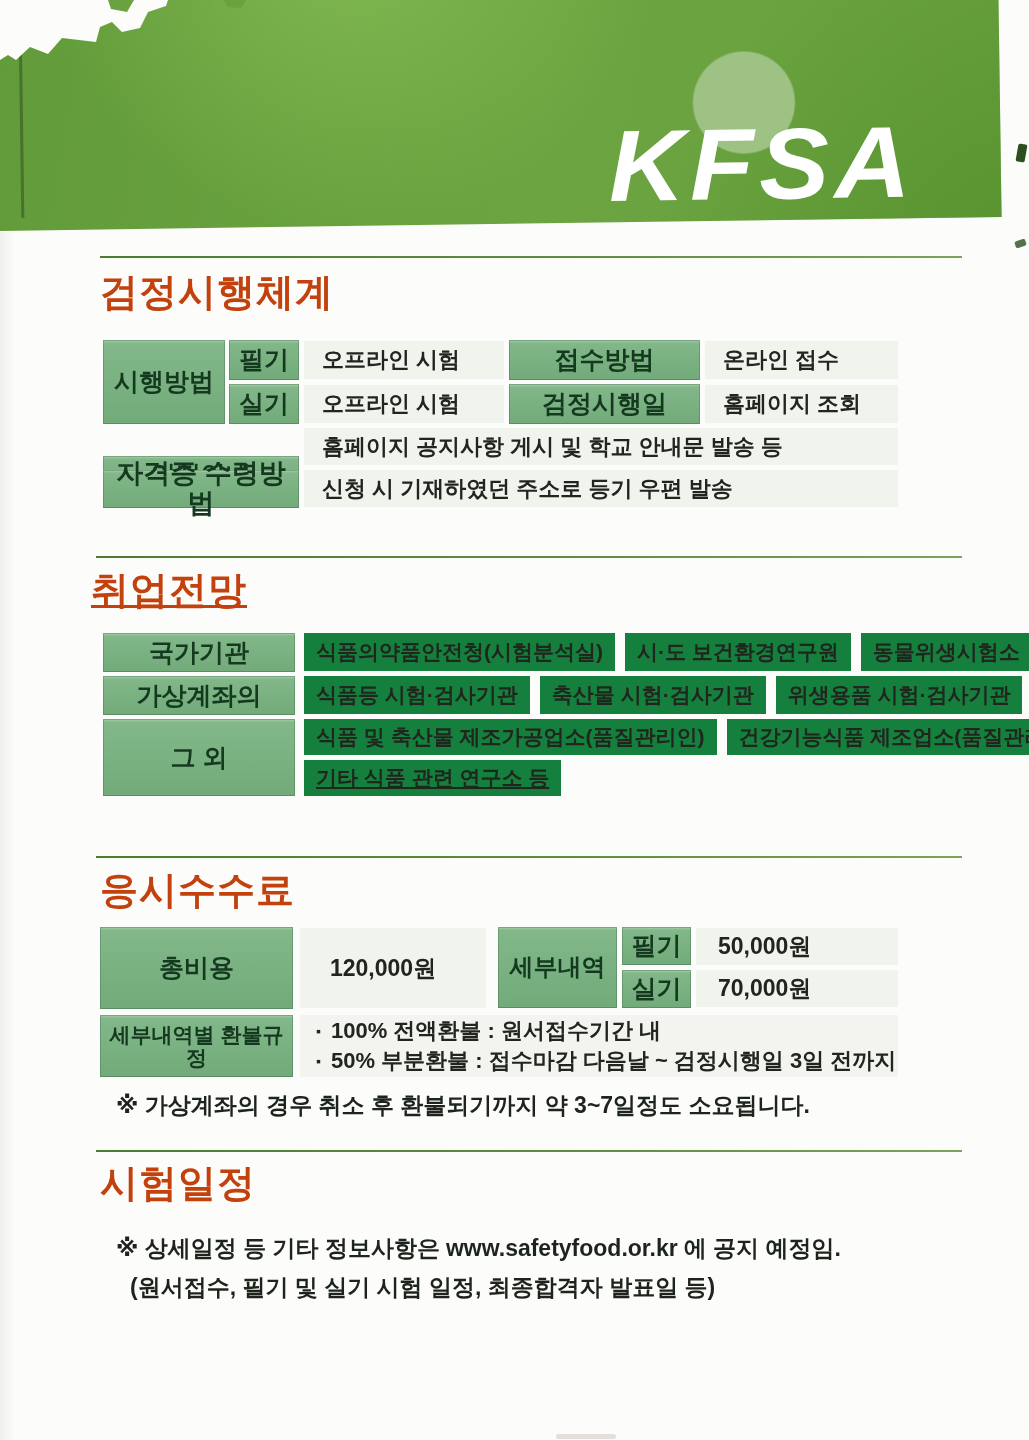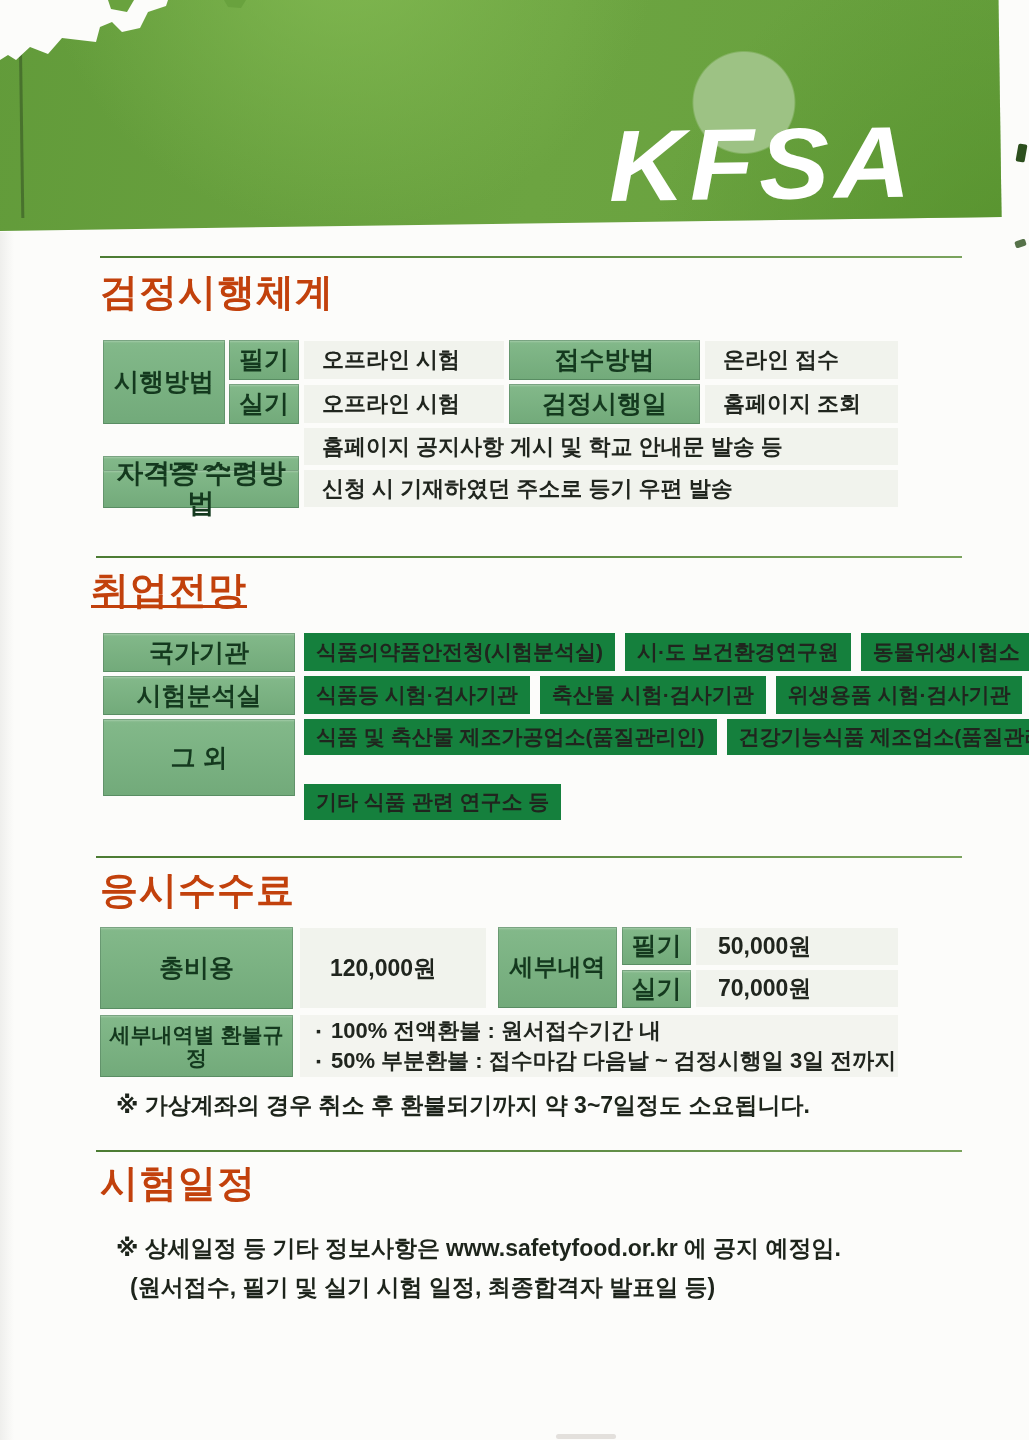--- a/index.html
+++ b/index.html
@@ -101,33 +101,33 @@
   <div class="rule" style="left:96px;top:556px;width:866px;"></div>
   <div class="h-title" style="left:91px;top:570px;text-decoration:underline;">취업전망</div>
 
   <div class="gcell" style="left:103px;top:633px;width:192px;height:39px;">국가기관</div>
   <div class="pill-row" style="left:304px;top:633px;height:38px;">
     <span class="pill">식품의약품안전청(시험분석실)</span>
     <span class="pill">시·도 보건환경연구원</span>
     <span class="pill">동물위생시험소</span>
   </div>
 
-  <div class="gcell" style="left:103px;top:676px;width:192px;height:39px;">시험분석실</div>
+  <div class="gcell" style="left:103px;top:676px;width:192px;height:39px;">가상계좌의</div>
   <div class="pill-row" style="left:304px;top:676px;height:38px;">
     <span class="pill">식품등 시험·검사기관</span>
     <span class="pill">축산물 시험·검사기관</span>
     <span class="pill">위생용품 시험·검사기관</span>
   </div>
 
   <div class="gcell" style="left:103px;top:719px;width:192px;height:77px;">그 외</div>
   <div class="pill-row" style="left:304px;top:719px;height:36px;">
     <span class="pill">식품 및 축산물 제조가공업소(품질관리인)</span>
     <span class="pill">건강기능식품 제조업소(품질관리인)</span>
   </div>
-  <div class="pill-row" style="left:304px;top:784px;height:36px;">
+  <div class="pill-row" style="left:304px;top:760px;height:36px;text-decoration:underline;">
     <span class="pill">기타 식품 관련 연구소 등</span>
   </div>
 
   <div class="rule" style="left:96px;top:856px;width:866px;"></div>
   <div class="h-title" style="left:100px;top:870px;">응시수수료</div>
 
   <div class="gcell" style="left:100px;top:927px;width:193px;height:82px;">총비용</div>
   <div class="lcell" style="left:300px;top:928px;width:186px;height:80px;padding-left:30px;font-size:23px;">120,000원</div>
 
   <div class="gcell" style="left:498px;top:927px;width:119px;height:81px;font-size:24px;">세부내역</div>

